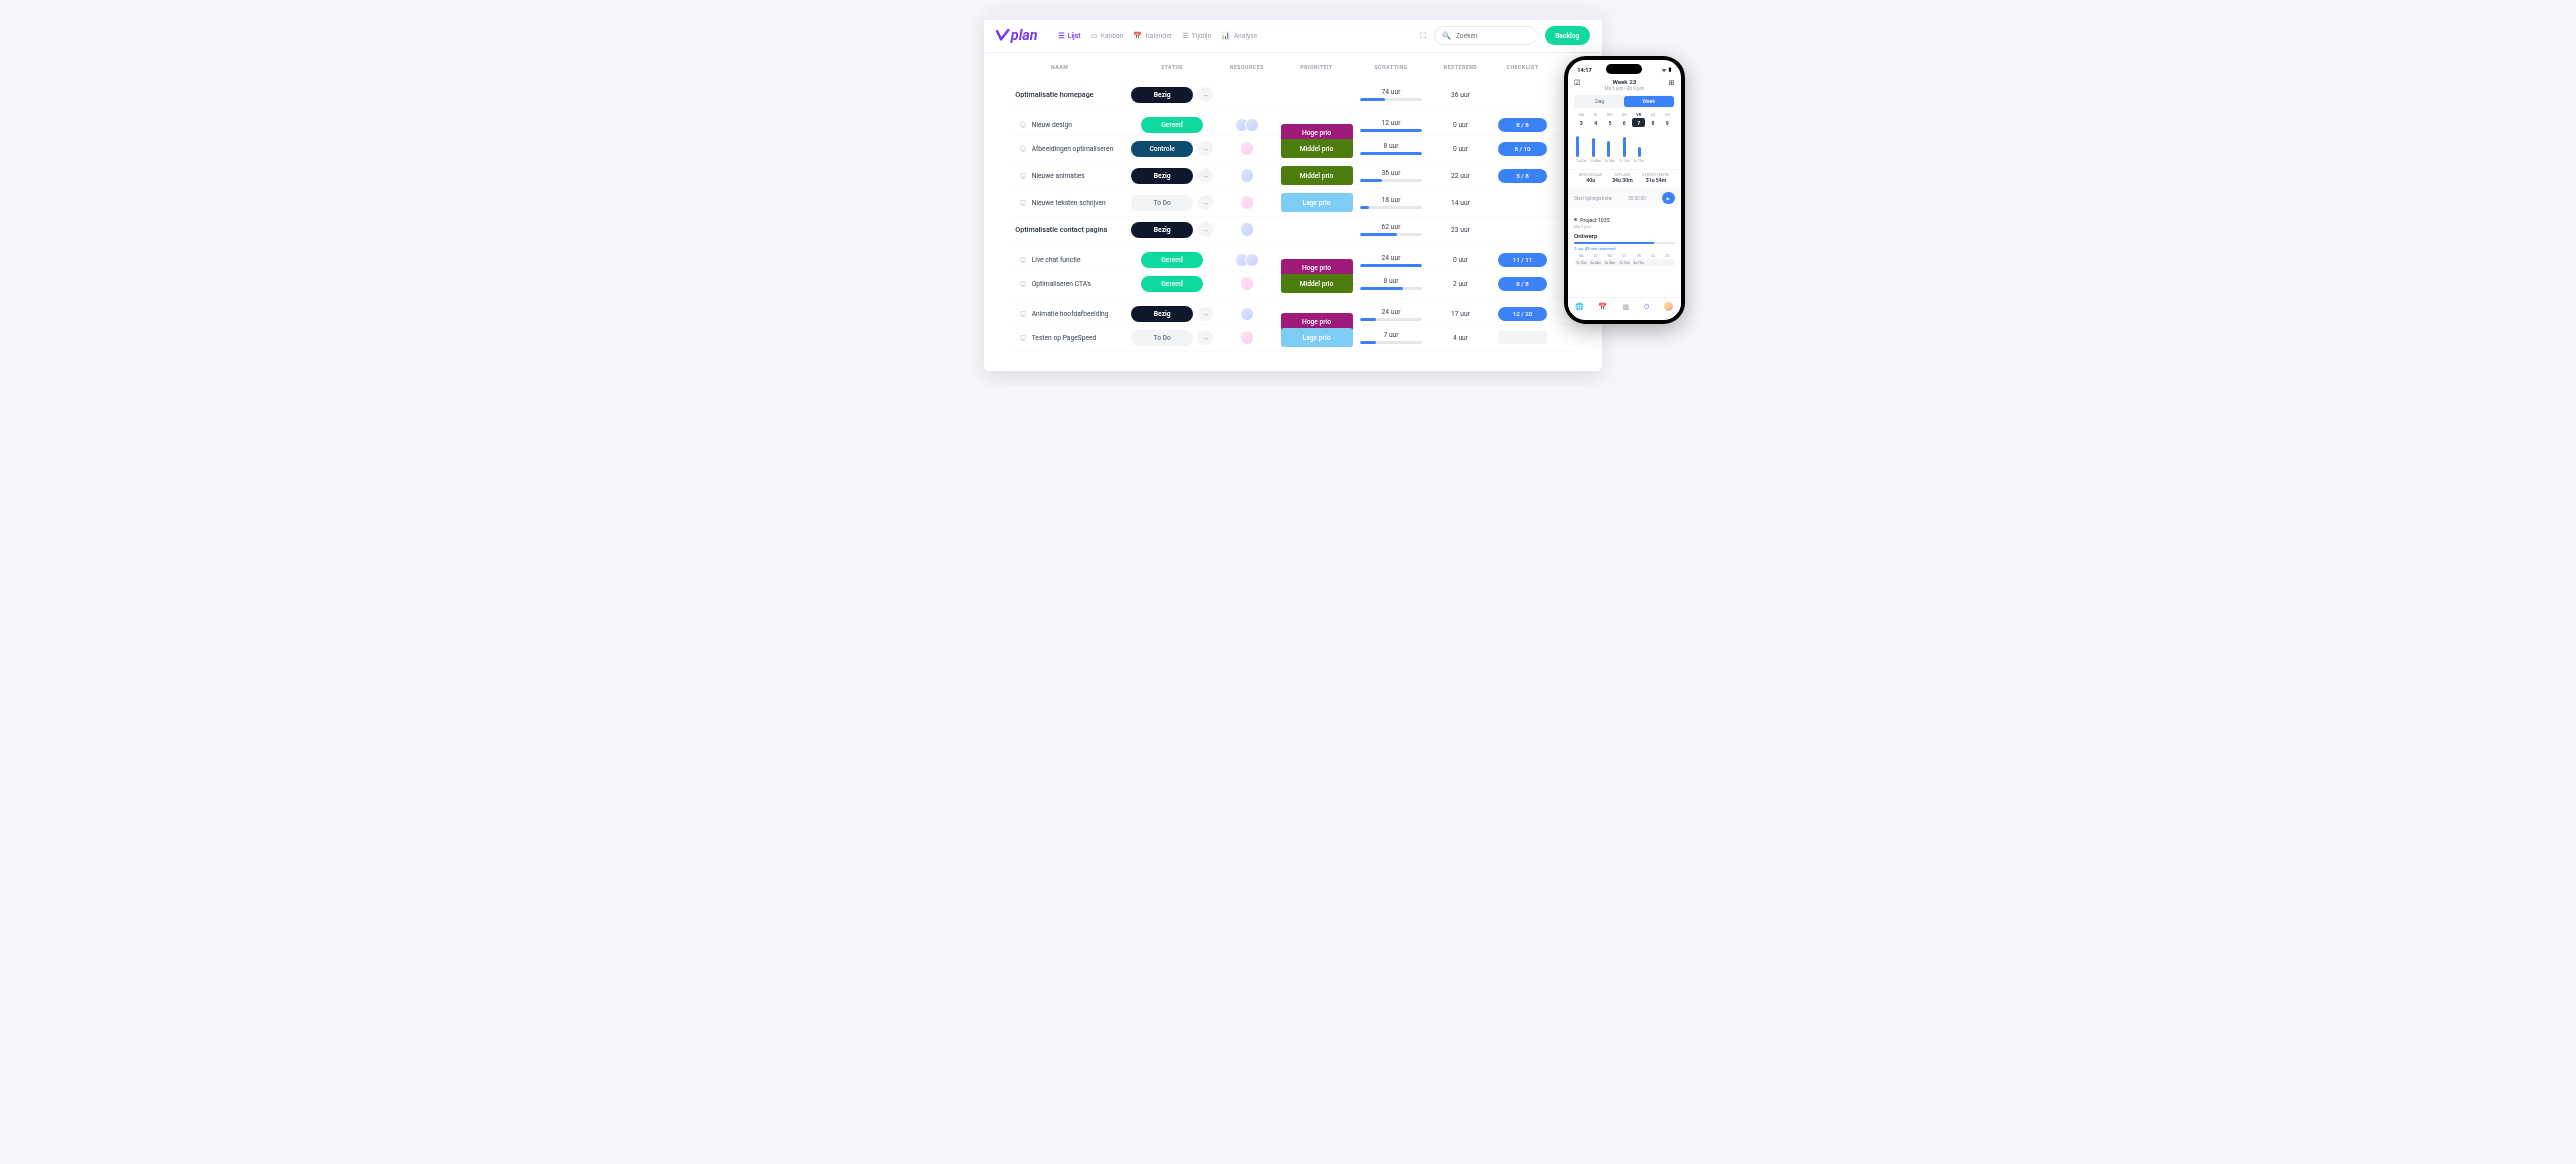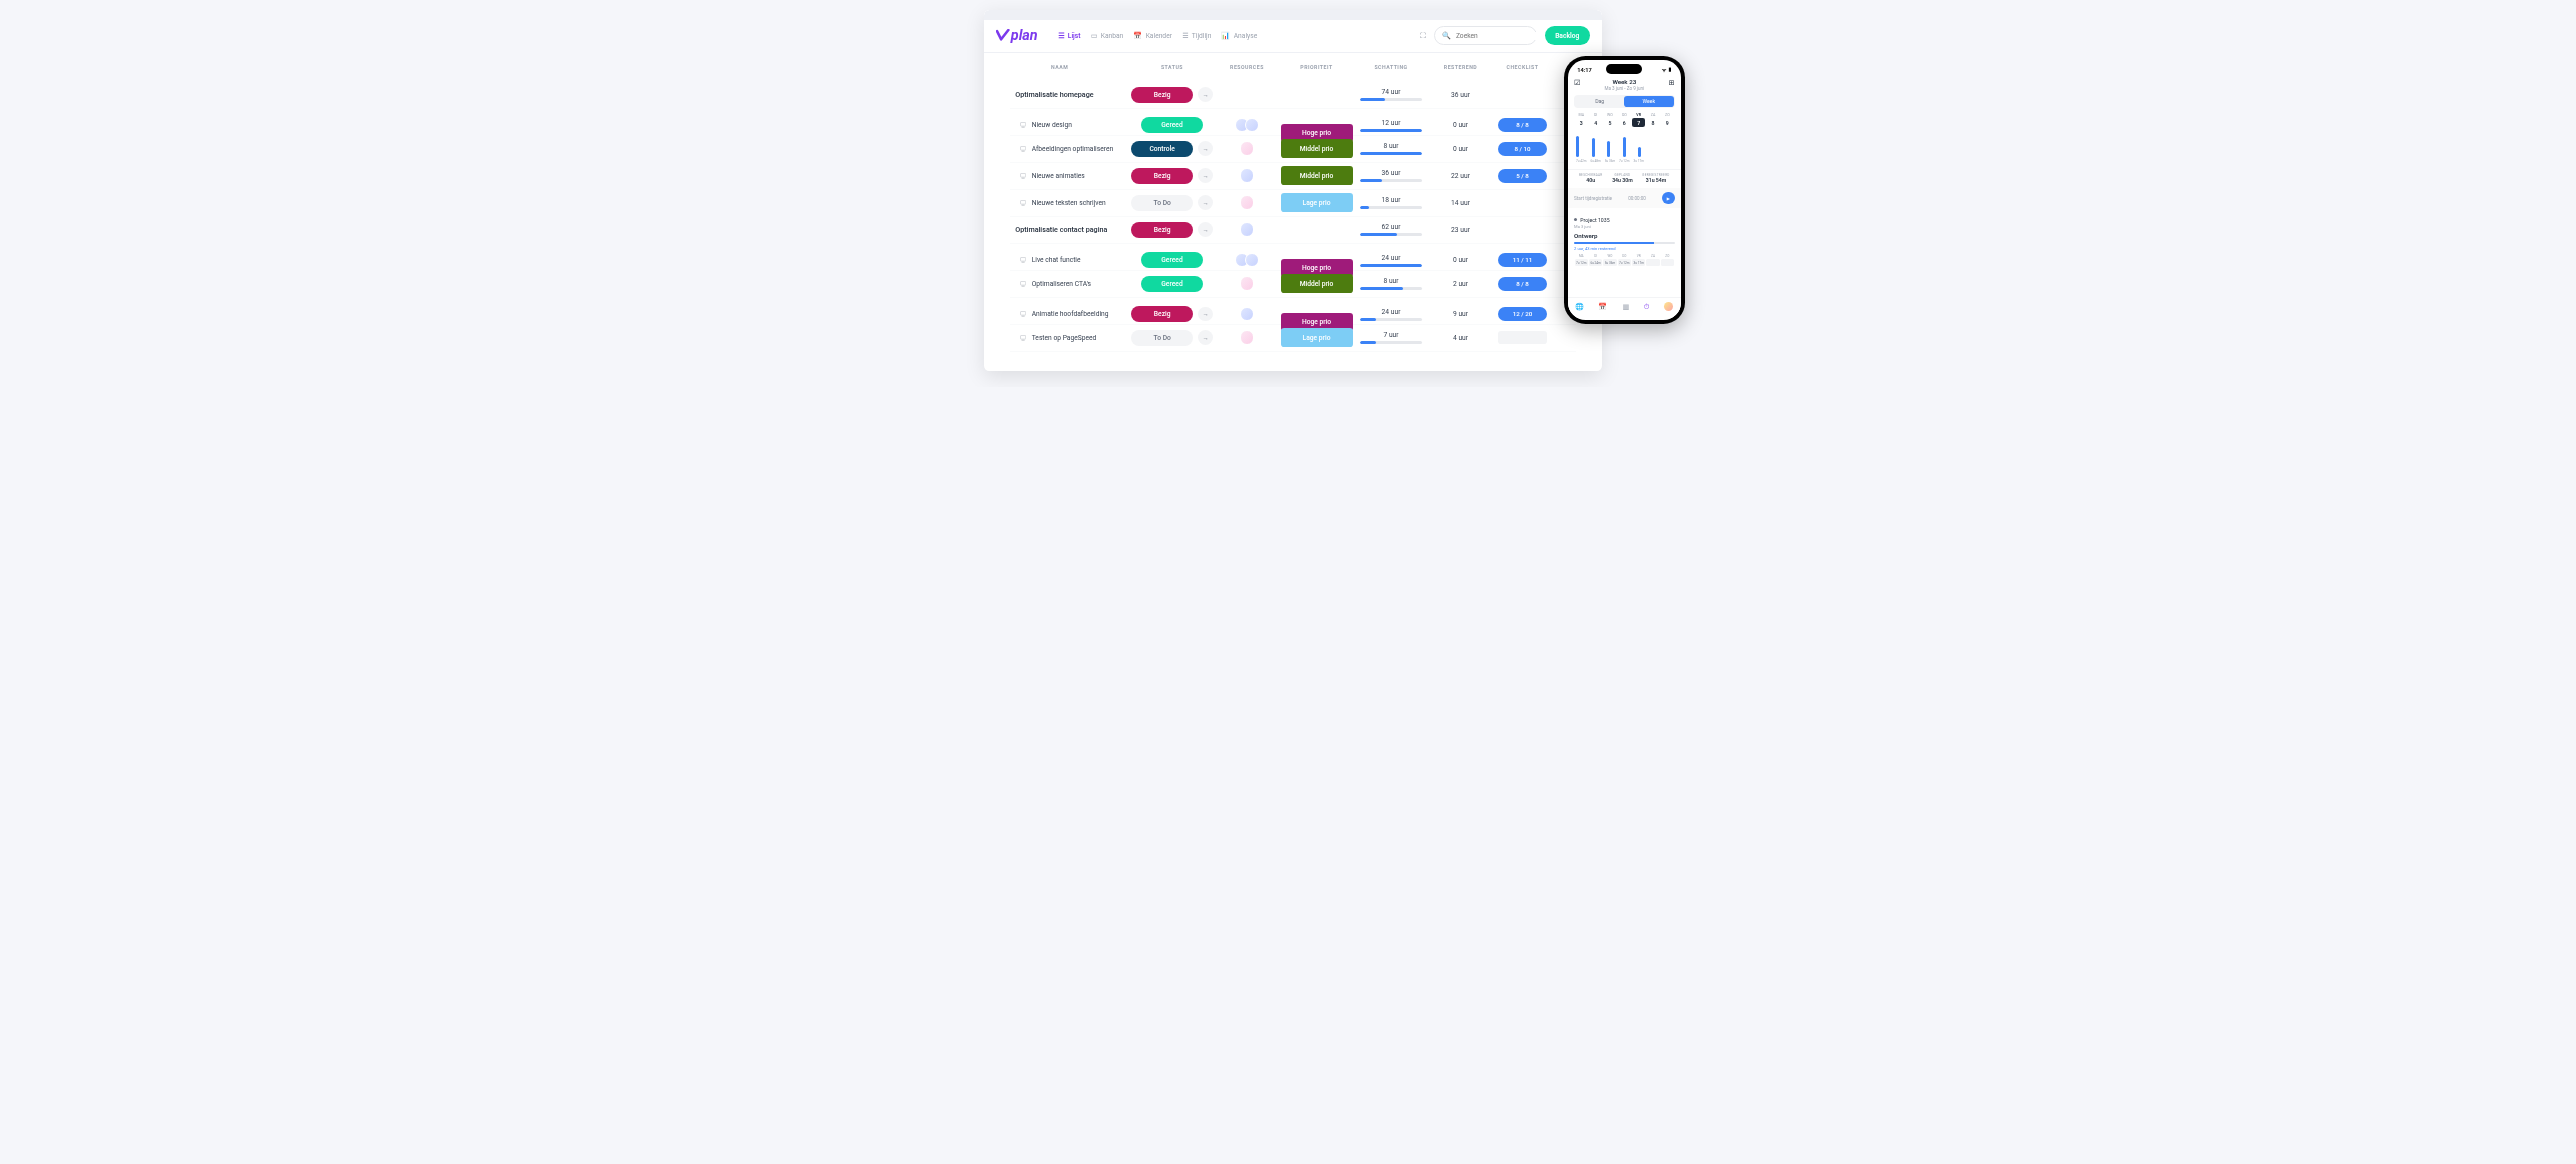--- a/index.html
+++ b/index.html
@@ -32,21 +32,21 @@
 .thead .naam { text-align: left; padding-left: 41px; }
 
 .tbody { background: #fff; }
 .row { display: grid; grid-template-columns: 118px 88px 62px 77px 72px 67px 57px; align-items: center; height: 27px; border-bottom: 0.5px solid #f9fafb; }
 .row.group .naam-cell { font-weight: 500; color: #1f2937; font-size: 7.2px; padding-left: 5.2px; }
 .row.sub .naam-cell { display: flex; align-items: center; gap: 5.2px; font-size: 6.7px; color: #374151; padding-left: 10.3px; }
 .sub-ico { width: 6.2px; height: 6.2px; opacity: 0.4; }
 
 .status-wrap { display: flex; align-items: center; gap: 5.2px; justify-content: center; }
 .status-pill { border-radius: 515px; padding: 4.1px 0; width: 62px; text-align: center; font-size: 6.7px; color: #fff; font-weight: 500; }
-.status-bezig { background: #be185d; }
+.status-bezig { background: #0f172a; font-weight: bold; }
 .status-gereed { background: #10d9a0; }
 .status-controle { background: #0c4a6e; }
 .status-todo { background: #f3f4f6; color: #6b7280; }
 .arrow-btn { width: 14.4px; height: 14.4px; border-radius: 515px; background: #f3f4f6; display: flex; align-items: center; justify-content: center; font-size: 6.2px; color: #6b7280; }
 
 .res-cell { display: flex; justify-content: center; gap: -4.1px; }
 .avatar { width: 14.4px; height: 14.4px; border-radius: 50%; background: linear-gradient(135deg, #e0e7ff, #c7d2fe); border: 1px solid #fff; margin-left: -4.1px; display: flex; align-items: center; justify-content: center; font-size: 5.2px; color: #4338ca; font-weight: 600; }
 .avatar:first-child { margin-left: 0; }
 .avatar.f { background: linear-gradient(135deg, #fce7f3, #fbcfe8); color: #9d174d; }
 
@@ -345,21 +345,21 @@
             <div class="res-cell">
               <div class="avatar "></div>
             </div>
             <div class="prio-pill prio-hoge">Hoge prio</div>
             <div class="est-cell">
               <div class="est-val">24 uur</div>
               <div class="est-bar">
                 <div class="est-fill" style="width:25%"></div>
               </div>
             </div>
-            <div class="rest-cell">9 uur</div>
+            <div class="rest-cell">17 uur</div>
             <div class="check-pill">12 / 20</div>
           </div>
           <div class="row sub">
             <div class="naam-cell"><svg class="sub-ico" viewBox="0 0 12 12">
                 <rect x="1" y="1" width="10" height="7" rx="1" fill="none" stroke="#6b7280" stroke-width="1.2"></rect>
                 <rect x="3" y="9" width="6" height="2" fill="#6b7280"></rect>
               </svg>Testen op PageSpeed</div>
             <div class="status-wrap">
               <div class="status-pill status-todo">To Do</div>
               <div class="arrow-btn">→</div>

